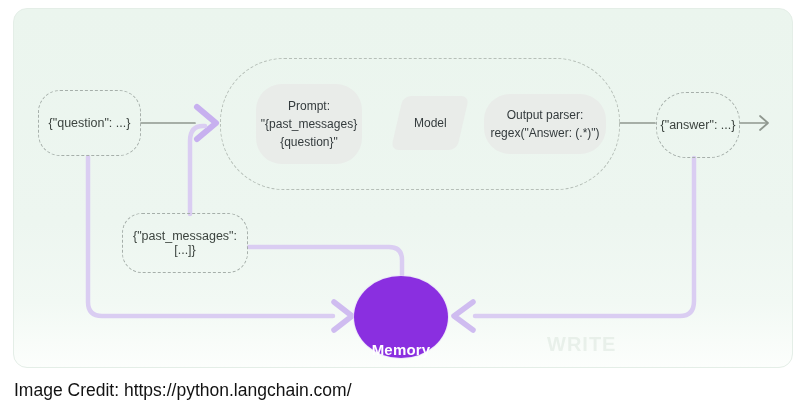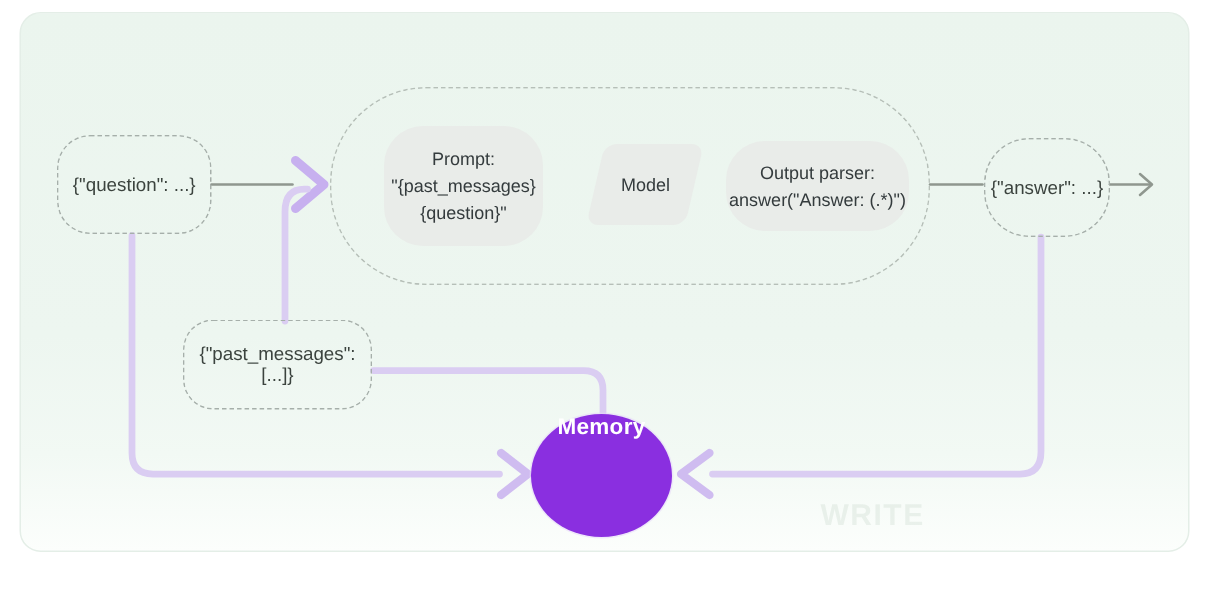--- a/index.html
+++ b/index.html
@@ -35,21 +35,21 @@
     position:absolute;background:var(--box-fill);color:#343b3d;font-size:12px;line-height:1.5;
     display:flex;align-items:center;justify-content:center;text-align:center;
   }
   .box-prompt{left:256px;top:84px;width:106px;height:80px;border-radius:26px;}
   .box-parser{left:484px;top:94px;width:122px;height:60px;border-radius:26px;}
   .box-model{left:397px;top:96px;width:66px;height:54px;border-radius:8px;transform:skewX(-13deg);}
   .box-model .unskew{transform:skewX(13deg);display:block;}
   .multiline{white-space:pre-line;}
   .memory{
     position:absolute;left:354px;top:276px;width:94px;height:82px;border-radius:50%;
-    background:var(--accent);display:flex;align-items:flex-start;justify-content:center;
+    background:var(--accent);display:flex;align-items:flex-end;justify-content:center;
     color:#ffffff;font-weight:bold;font-size:15px;letter-spacing:.2px;
     box-shadow:0 0 0 1px rgba(230,215,250,.55);
   }
   .read-label{
     position:absolute;left:147px;top:334px;font-size:27px;font-weight:600;color:var(--read);letter-spacing:1px;
   }
   .write-ghost{
     position:absolute;left:547px;top:333px;font-size:20px;font-weight:600;color:rgba(125,155,135,.12);letter-spacing:1px;
   }
   .caption{
@@ -104,23 +104,24 @@
 "{past_messages}
 {question}"</span>
   </div>
 
   <div class="box box-model">
     <span class="unskew">Model</span>
   </div>
 
   <div class="box box-parser">
     <span class="multiline">Output parser:
-answer("Answer: (.*)")</span>
+regex("Answer: (.*)")</span>
   </div>
 
   <div class="memory">
     <span>Memory</span>
   </div>
 
   <div class="write-ghost">WRITE</div>
 
+  <div class="caption">Image Credit: https://python.langchain.com/</div>
 
 </div>
 
 </body></html>

